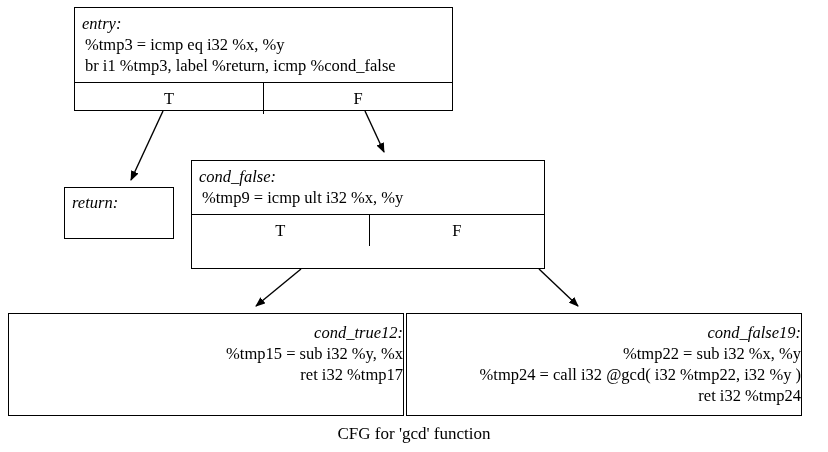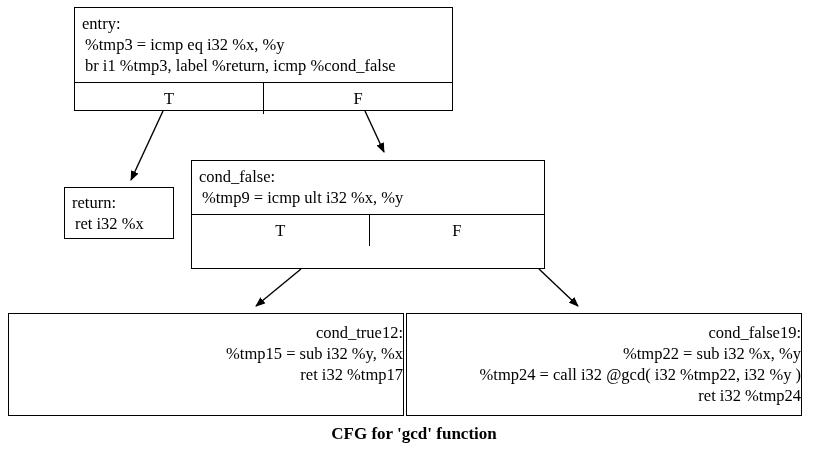--- a/index.html
+++ b/index.html
@@ -34,20 +34,21 @@
     padding: 5px 0 6px 0;
   }
   .code-line {
     font-size: 16.5px;
     line-height: 21px;
     white-space: pre;
     padding-left: 10px;
   }
   .code-line.label-line {
     padding-left: 7px;
+    font-style: italic;
   }
   .ports {
     display: flex;
     border-top: 1px solid #000000;
     height: 31px;
   }
   .port {
     display: flex;
     align-items: center;
     justify-content: center;
@@ -77,21 +78,20 @@
   #node-cond-false19 .code-line.label-line { padding-left: 11px; }
   #node-cond-true12 .node-body,
   #node-cond-false19 .node-body { padding-top: 8px; text-align: right; }
   .caption {
     position: absolute;
     left: 0;
     top: 424px;
     width: 828px;
     text-align: center;
     font-size: 17px;
-    font-weight: bold;
   }
 </style>
 </head>
 <body>
 
 <div id="page">
 
   <svg id="edges" viewBox="0 0 828 452">
     <defs>
       <marker id="arrowhead" markerWidth="10" markerHeight="8" refX="9" refY="4" orient="auto" markerUnits="userSpaceOnUse">
@@ -112,21 +112,20 @@
     </div>
     <div class="ports">
       <div class="port port-t">T</div>
       <div class="port port-f">F</div>
     </div>
   </div>
 
   <div class="node" id="node-return">
     <div class="node-body">
       <div class="code-line label-line">return:</div>
-      <div class="code-line">ret i32 %x</div>
     </div>
   </div>
 
   <div class="node" id="node-cond-false">
     <div class="node-body">
       <div class="code-line label-line">cond_false:</div>
       <div class="code-line">%tmp9 = icmp ult i32 %x, %y</div>
     </div>
     <div class="ports">
       <div class="port port-t">T</div>

